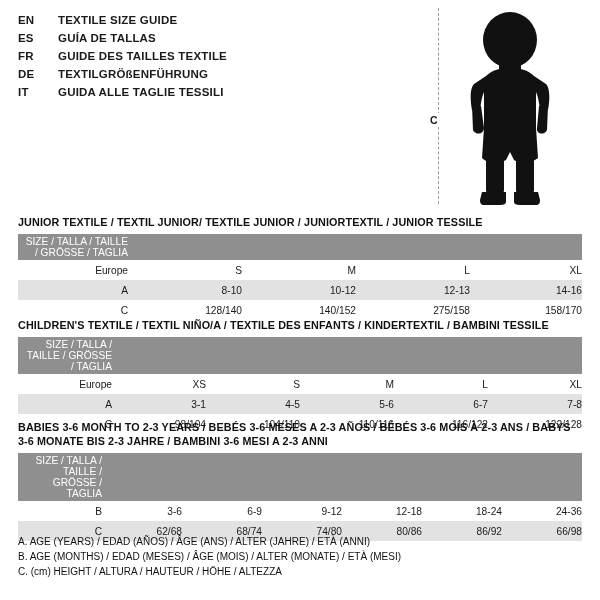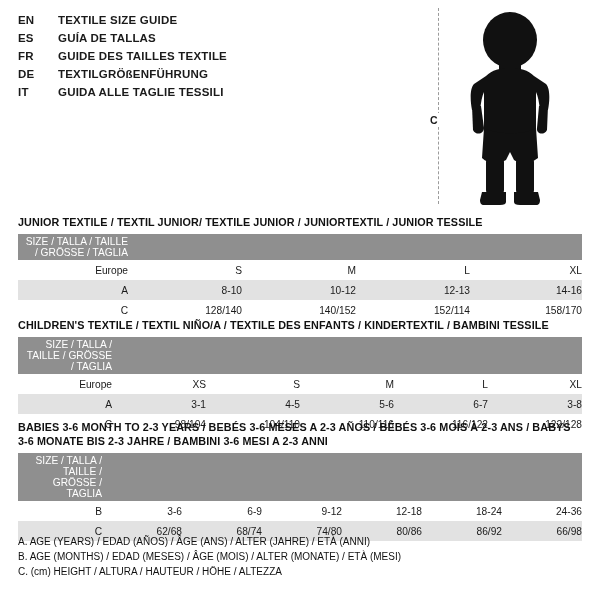--- a/index.html
+++ b/index.html
@@ -227,21 +227,21 @@
           <td class="rowlabel">A</td>
           <td>8-10</td>
           <td>10-12</td>
           <td>12-13</td>
           <td>14-16</td>
         </tr>
         <tr class="plain">
           <td class="rowlabel">C</td>
           <td>128/140</td>
           <td>140/152</td>
-          <td>152/114</td>
+          <td>275/158</td>
           <td>158/170</td>
         </tr>
       </tbody>
     </table>
   </div>
 
   <div class="section" style="top:318px;">
     <div class="section-title">CHILDREN'S TEXTILE / TEXTIL NIÑO/A / TEXTILE DES ENFANTS / KINDERTEXTIL / BAMBINI TESSILE</div>
     <table class="size-table">
       <colgroup>
@@ -268,21 +268,21 @@
           <td>M</td>
           <td>L</td>
           <td>XL</td>
         </tr>
         <tr class="shaded">
           <td class="rowlabel">A</td>
           <td>3-1</td>
           <td>4-5</td>
           <td>5-6</td>
           <td>6-7</td>
-          <td>3-8</td>
+          <td>7-8</td>
         </tr>
         <tr class="plain">
           <td class="rowlabel">C</td>
           <td>98/104</td>
           <td>104/110</td>
           <td>110/116</td>
           <td>116/122</td>
           <td>122/128</td>
         </tr>
       </tbody>

